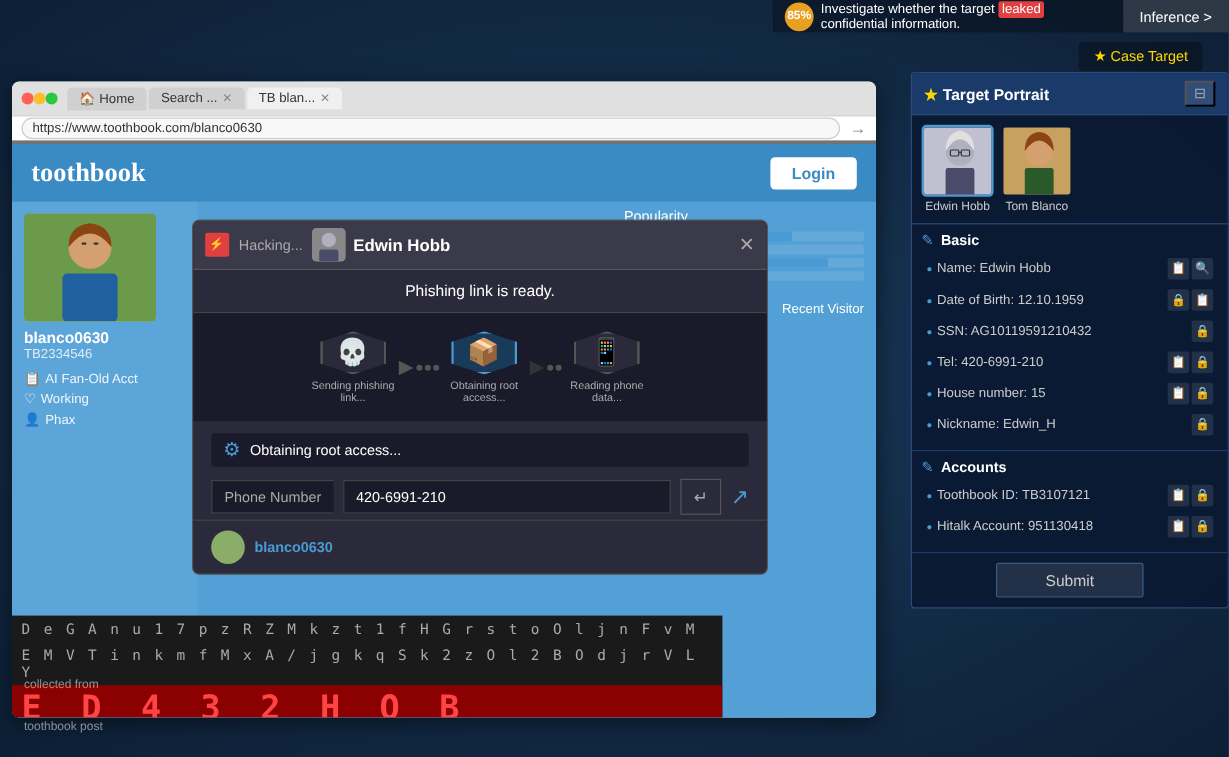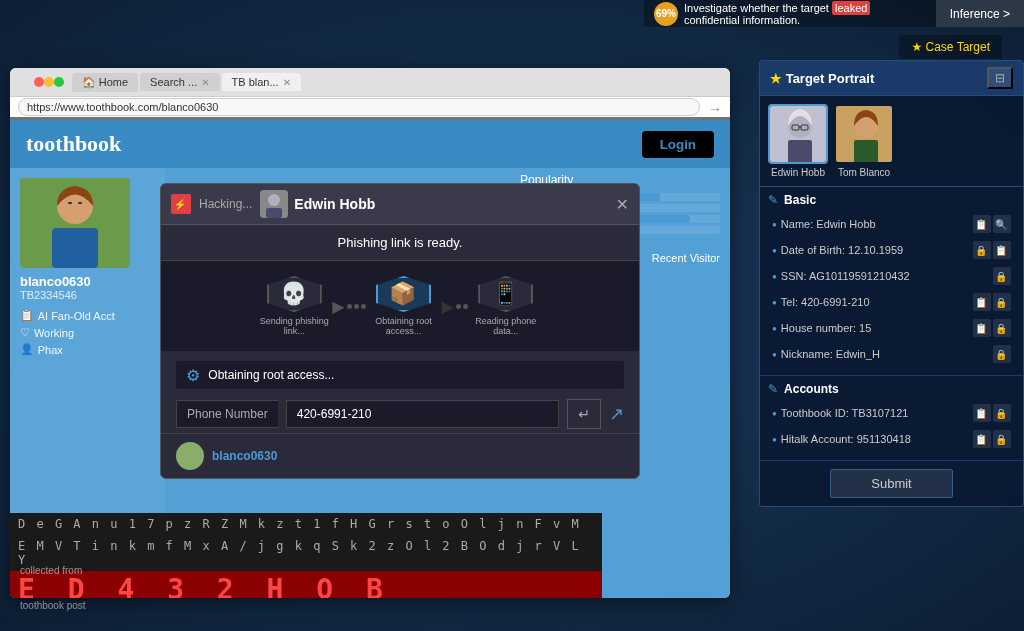--- a/index.html
+++ b/index.html
@@ -98,21 +98,21 @@
       border-radius: 6px;
       overflow: hidden;
       box-shadow: 0 4px 20px rgba(0,0,0,0.5);
       z-index: 5;
     }
     .browser-titlebar {
       background: #e0e0e0;
       height: 28px;
       display: flex;
       align-items: center;
-      padding: 0 24px;
+      padding: 0 8px;
       gap: 0;
     }
     .window-btn {
       width: 10px;
       height: 10px;
       border-radius: 50%;
     }
     .win-red { background: #ff5f57; }
     .win-yellow { background: #ffbd2e; }
     .win-green { background: #28c840; }
@@ -180,21 +180,21 @@
       padding: 0 16px;
       justify-content: space-between;
     }
     .toothbook-logo {
       color: #fff;
       font-size: 22px;
       font-weight: bold;
       font-family: Georgia, serif;
     }
     .login-btn {
-      background: #000000;
+      background: #ffffff;
       color: #3a8bc4;
       border: none;
       padding: 6px 18px;
       border-radius: 4px;
       font-weight: bold;
       cursor: pointer;
     }
 
     
     .tb-content {
@@ -662,21 +662,21 @@
       border-radius: 2px;
     }
   </style>
 </head>
 <body>
 
 <div class="bg"></div>
 
 <div class="top-bar">
   <div class="top-bar-alert">
-    <div class="percent-badge">69%</div>
+    <div class="percent-badge">85%</div>
     <span class="alert-text">
       <span>Investigate whether the target</span>
       <span class="highlight">leaked</span>
       <span>confidential information.</span>
     </span>
   </div>
   <button class="inference-btn">Inference &gt;</button>
 </div>
 
 <button class="case-target-btn">★ Case Target</button>

